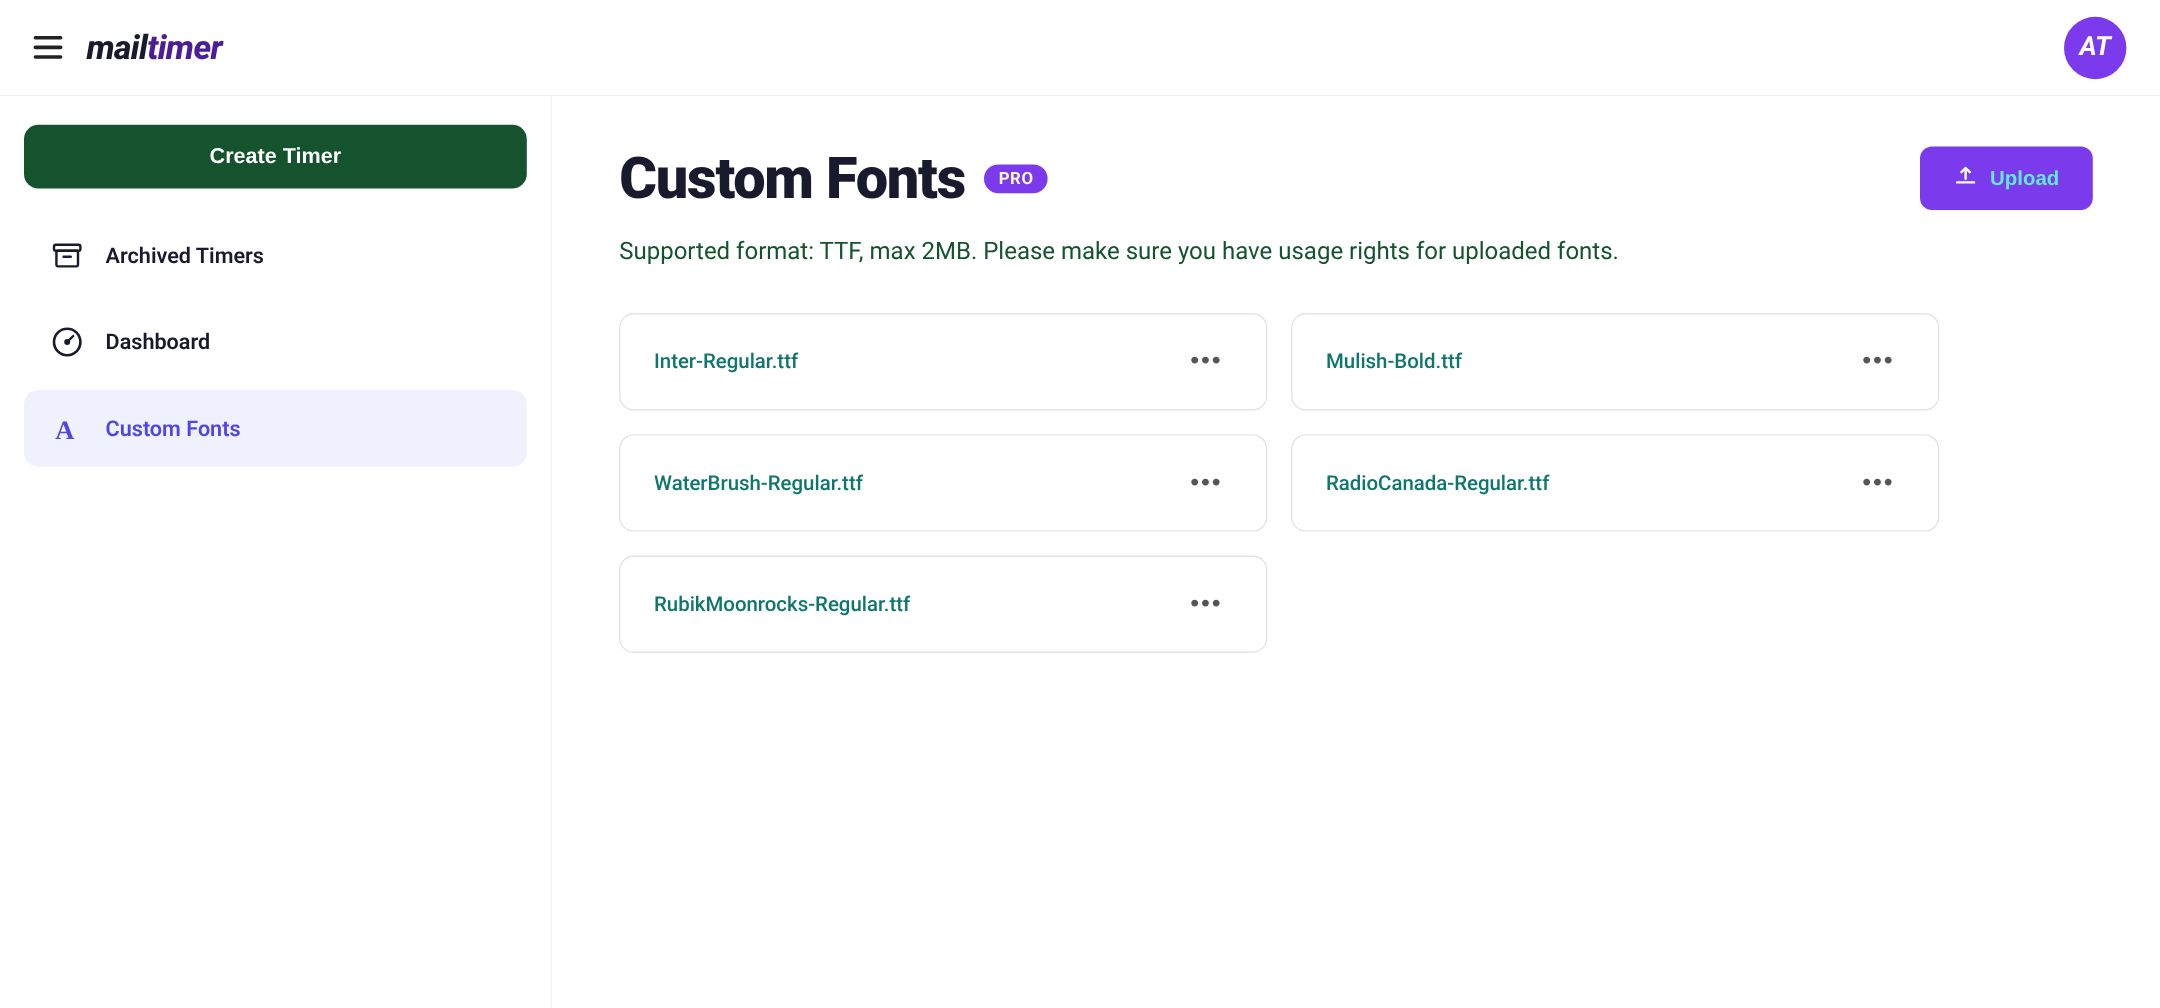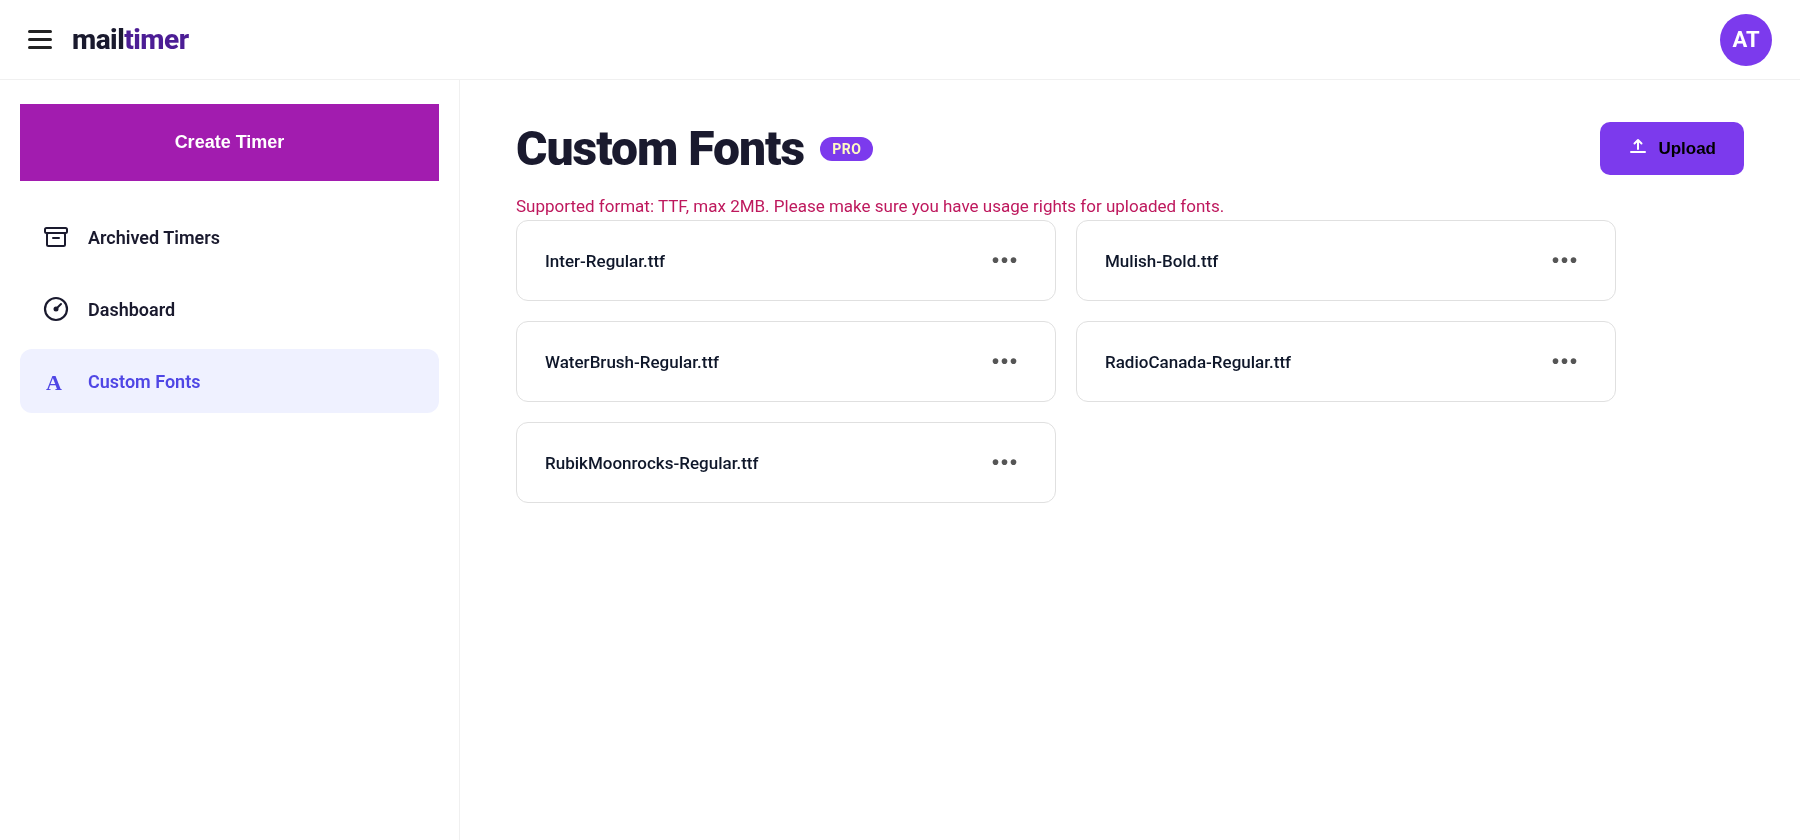--- a/index.html
+++ b/index.html
@@ -20,20 +20,21 @@
 
     
     .header {
       display: flex;
       align-items: center;
       justify-content: space-between;
       padding: 0 28px;
       height: 80px;
       border-bottom: 1px solid #f0f0f0;
       flex-shrink: 0;
+      font-style: italic;
     }
 
     .header-left {
       display: flex;
       align-items: center;
       gap: 20px;
     }
 
     .hamburger-icon {
       display: flex;
@@ -92,25 +93,25 @@
       width: 460px;
       padding: 24px 20px;
       border-right: 1px solid #f0f0f0;
       display: flex;
       flex-direction: column;
       gap: 8px;
       flex-shrink: 0;
     }
 
     .create-timer-btn {
-      background: #a21caf;
+      background: #14532d;
       color: white;
       border: none;
-      border-radius: 0;
-      padding: 28px 24px;
+      border-radius: 12px;
+      padding: 16px 24px;
       font-size: 18px;
       font-weight: 700;
       cursor: pointer;
       text-align: center;
       width: 100%;
       margin-bottom: 16px;
     }
 
     .sidebar-item {
       display: flex;
@@ -175,39 +176,40 @@
       color: #fef9c3;
       font-size: 14px;
       font-weight: 700;
       padding: 4px 12px;
       border-radius: 20px;
       letter-spacing: 0.5px;
     }
 
     .upload-btn {
       background: #7c3aed;
-      color: #000000;
+      color: #5eead4;
       border: none;
       border-radius: 10px;
       padding: 14px 28px;
       font-size: 17px;
       font-weight: 700;
       cursor: pointer;
       display: flex;
       align-items: center;
       gap: 10px;
     }
 
     .upload-icon {
       font-size: 18px;
     }
 
     .content-description {
-      font-size: 17px;
-      color: #be185d;
+      font-size: 20px;
+      color: #14532d;
+      margin-bottom: 36px;
       line-height: 1.6;
     }
 
     
     .font-grid {
       display: grid;
       grid-template-columns: 1fr 1fr;
       gap: 20px;
       max-width: 1100px;
     }
@@ -218,21 +220,21 @@
       padding: 24px 28px;
       display: flex;
       align-items: center;
       justify-content: space-between;
       background: #fff;
     }
 
     .font-name {
       font-size: 17px;
       font-weight: 500;
-      color: #0f172a;
+      color: #0f766e;
     }
 
     .font-more-btn {
       background: none;
       border: none;
       cursor: pointer;
       font-size: 20px;
       color: #555;
       letter-spacing: 2px;
       font-weight: 700;

